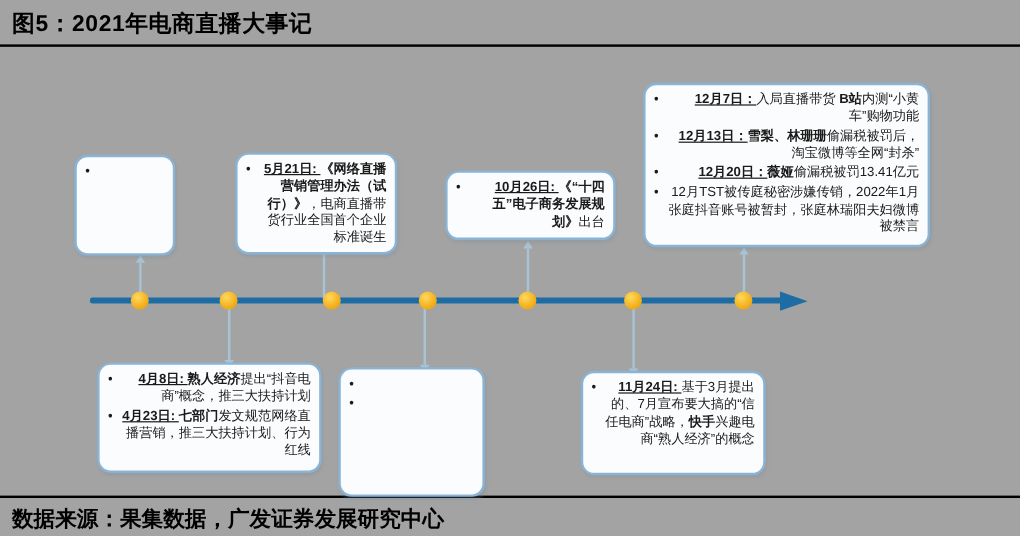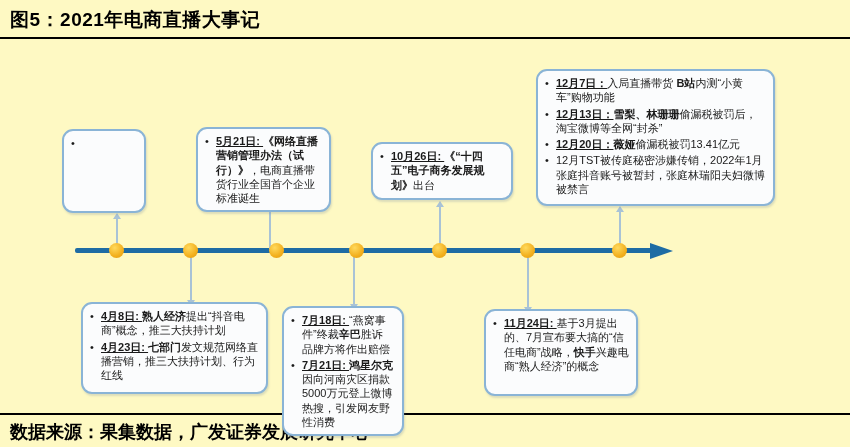--- a/index.html
+++ b/index.html
@@ -6,21 +6,21 @@
     --timeline-line:#1E6CA4;
     --dot:#F2AF1D;
     --box-border:#8AB4D6;
     --box-bg:#FBFCFD;
     --connector:#A9C3D6;
     --title-color:#000000;
     --text-color:#1A1A1A;
   }
   html,body{margin:0;padding:0;background:#ffffff;}
   .canvas{
-    position:relative;width:850px;height:447px;background:#fef9c3;
+    position:relative;width:850px;height:447px;background:#a3a3a3;
     font-family:"Liberation Sans","DejaVu Sans",sans-serif;overflow:hidden;
   }
   .fig-title{
     position:absolute;left:10px;top:7px;font-size:19px;font-weight:bold;
     color:var(--title-color);letter-spacing:0.5px;white-space:nowrap;
   }
   .rule{position:absolute;left:0;width:850px;background:#000;height:2px;}
   .rule-top{top:37px;}
   .rule-bottom{top:413px;height:1.5px;}
   .source-line{
@@ -66,21 +66,21 @@
   .b1{left:62px;top:129px;width:84px;min-height:84px}
   .b2{left:196px;top:127px;width:135px;min-height:79px}
   .b3{left:371px;top:142px;width:142px;min-height:58px}
   .b4{left:536px;top:69px;width:239px;min-height:137px}
   .b5{left:81px;top:302px;width:187px;min-height:92px}
   .b6{left:282px;top:306px;width:122px;min-height:108px}
   .b7{left:484px;top:309px;width:154px;min-height:87px}
   .event-item{display:flex;margin-bottom:2px;}
   .event-item:last-child{margin-bottom:0;}
   .bullet{flex:none;width:11px;font-size:11px;color:var(--text-color);}
-  .event-text{flex:1;}
+  .event-text{flex:1;text-align:right;}
   .event-text .b{font-weight:bold;}
   .event-text .u{text-decoration:underline;}
 </style>
 </head>
 <body>
 
 <div class="canvas">
 
   <div class="fig-title">图5：2021年电商直播大事记</div>
   <div class="rule rule-top"></div>
@@ -145,25 +145,23 @@
         <span class="event-text"><span class="b u">4月8日: </span><span class="b">熟人经济</span><span>提出“抖音电商”概念，推三大扶持计划</span></span>
       </div>
       <div class="event-item">
         <span class="bullet">•</span>
         <span class="event-text"><span class="b u">4月23日: </span><span class="b">七部门</span><span>发文规范网络直播营销，推三大扶持计划、行为红线</span></span>
       </div>
     </div>
   <div class="event-box b6">
       <div class="event-item">
         <span class="bullet">•</span>
-        <span class="event-text"><span class="b u">7月18日: </span><span>“燕窝事件”终裁</span><span class="b">辛巴</span><span>胜诉 品牌方将作出赔偿</span></span>
       </div>
       <div class="event-item">
         <span class="bullet">•</span>
-        <span class="event-text"><span class="b u">7月21日: </span><span class="b">鸿星尔克</span><span>因向河南灾区捐款5000万元登上微博热搜，引发网友野性消费</span></span>
       </div>
     </div>
   <div class="event-box b7">
       <div class="event-item">
         <span class="bullet">•</span>
         <span class="event-text"><span class="b u">11月24日: </span><span>基于3月提出的、7月宣布要大搞的“信任电商”战略，</span><span class="b">快手</span><span>兴趣电商“熟人经济”的概念</span></span>
       </div>
     </div>
 
   <div class="rule rule-bottom"></div>

